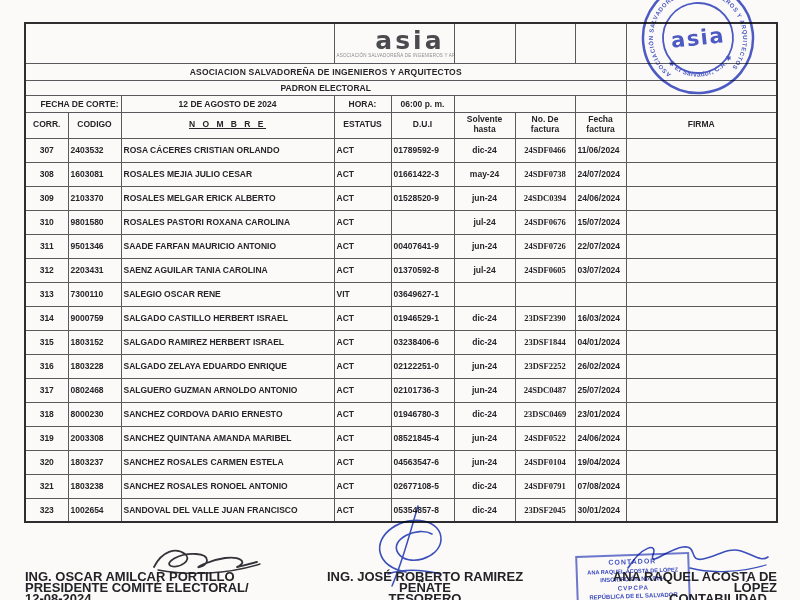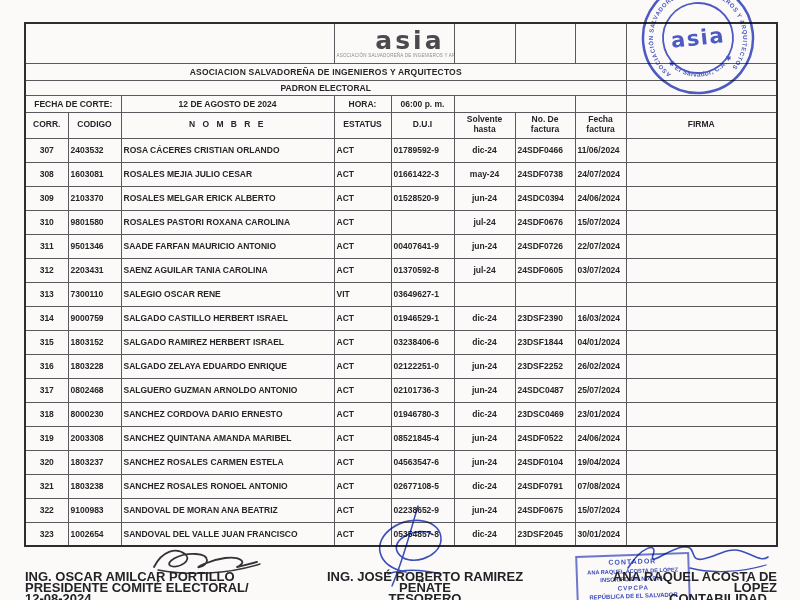--- a/index.html
+++ b/index.html
@@ -41,35 +41,35 @@
     font-size:25px; font-weight:bold; letter-spacing:3px;
     color:#4b4b4f; font-family:"DejaVu Sans", sans-serif;
   }
   .asia-logo .tagline {
     font-size:4.5px; letter-spacing:.2px; color:#8a8a8e;
     white-space:nowrap; margin-top:1px; font-weight:normal;
   }
 
   td.org-title  { text-align:center; font-size:10.5px; letter-spacing:.2px; }
   td.doc-title  { text-align:center; font-size:10px; }
-  td.fecha-label{ text-align:center; padding-left:4px; font-size:9px; }
+  td.fecha-label{ text-align:right; padding-left:4px; font-size:9px; }
   td.fecha-val  { text-align:center; font-size:9px; }
   td.hora-label { text-align:center; font-size:9px; }
   td.hora-val   { text-align:center; font-size:9px; }
 
   tr.r-cols th { font-size:8.5px; text-align:center; white-space:normal; line-height:1.15; }
-  th.h-nombre  { letter-spacing:2.5px; }
+  th.h-nombre  { letter-spacing:2.5px;text-decoration:underline; }
 
   td.c-corr    { text-align:center; }
   td.c-codigo  { text-align:left; padding-left:5px; }
   td.c-nombre  { text-align:left; padding-left:6px; }
   td.c-estatus { text-align:left; padding-left:5px; }
   td.c-dui     { text-align:left; padding-left:5px; }
   td.c-solvente{ text-align:center; }
-  td.c-factura { text-align:left; padding-left:4px; }
+  td.c-factura { text-align:center; padding-left:4px;font-family:Liberation Serif, serif; }
   td.c-fecha   { text-align:left; padding-left:3px;margin-top:20px; }
   td.c-firma   { }
 
   
   .stamp-circ {
     position:absolute; left:638px; top:-22px; width:120px; height:120px;
     transform:rotate(-6deg);
     mix-blend-mode:multiply; opacity:.92;
     pointer-events:none;
   }
@@ -324,31 +324,20 @@
         </tr>
         <tr class="r-data">
           <td class="c-corr">321</td>
           <td class="c-codigo">1803238</td>
           <td class="c-nombre">SANCHEZ ROSALES RONOEL ANTONIO</td>
           <td class="c-estatus">ACT</td>
           <td class="c-dui">02677108-5</td>
           <td class="c-solvente">dic-24</td>
           <td class="c-factura">24SDF0791</td>
           <td class="c-fecha">07/08/2024</td>
-          <td class="c-firma"></td>
-        </tr>
-        <tr class="r-data">
-          <td class="c-corr">322</td>
-          <td class="c-codigo">9100983</td>
-          <td class="c-nombre">SANDOVAL DE MORAN ANA BEATRIZ</td>
-          <td class="c-estatus">ACT</td>
-          <td class="c-dui">02238652-9</td>
-          <td class="c-solvente">jun-24</td>
-          <td class="c-factura">24SDF0675</td>
-          <td class="c-fecha">15/07/2024</td>
           <td class="c-firma"></td>
         </tr>
         <tr class="r-data">
           <td class="c-corr">323</td>
           <td class="c-codigo">1002654</td>
           <td class="c-nombre">SANDOVAL DEL VALLE JUAN FRANCISCO</td>
           <td class="c-estatus">ACT</td>
           <td class="c-dui">05354857-8</td>
           <td class="c-solvente">dic-24</td>
           <td class="c-factura">23DSF2045</td>

